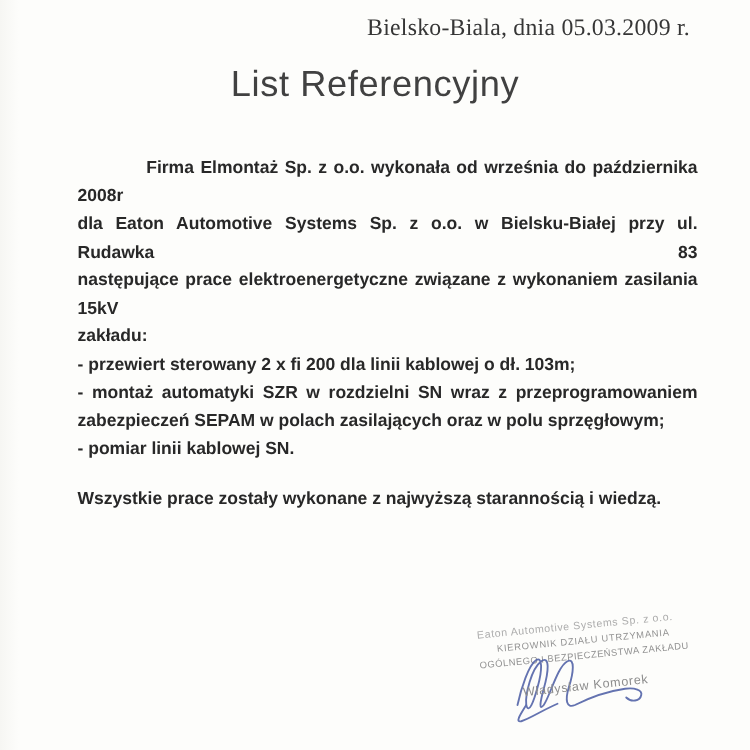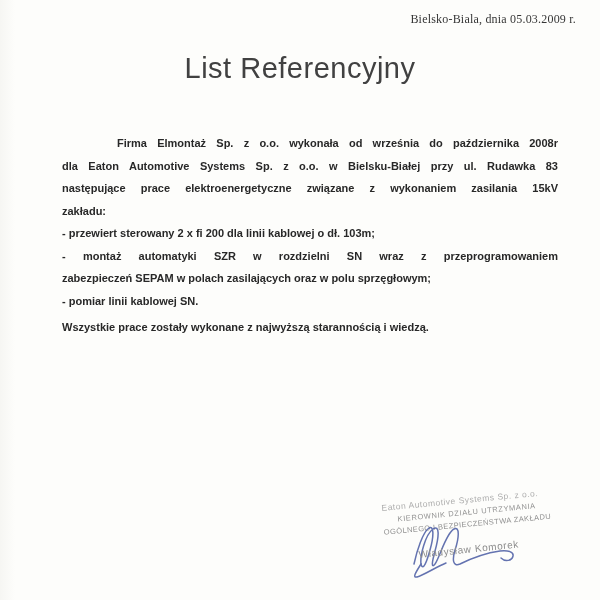--- a/index.html
+++ b/index.html
@@ -3,38 +3,38 @@
 <meta charset="utf-8">
 <style>
   html,body{margin:0;padding:0;}
   body{background:#e9e9e9;font-family:"Liberation Sans",sans-serif;}
   .page{
     position:relative;width:600px;height:600px;overflow:hidden;
     background:linear-gradient(90deg,#f6f6f3 0,#fdfdfb 2.5%,#fdfdfb 100%);
     box-shadow:0 0 4px rgba(0,0,0,.15);
   }
   .date{
-    position:absolute;top:12px;right:24px;
+    position:absolute;top:12px;right:48px;
     font-family:"Liberation Serif","DejaVu Serif",serif;
-    font-size:12px;color:#363636;letter-spacing:.2px;text-align:right;
+    font-size:19px;color:#363636;letter-spacing:.2px;text-align:right;
   }
   .title{
     position:absolute;top:52px;left:0;width:100%;margin:0;
     text-align:center;font-size:29px;font-weight:400;
     color:#414141;letter-spacing:.5px;
   }
   .body{
-    position:absolute;left:62px;top:132px;width:496px;
-    font-size:11px;font-weight:bold;color:#282828;
+    position:absolute;left:62px;top:122px;width:496px;
+    font-size:14px;font-weight:bold;color:#282828;
     line-height:22.5px;
   }
   .ln{min-height:22.5px;text-align:left;}
   .jy{text-align:justify;text-align-last:justify;}
   .indent{text-indent:55px;}
-  .gap-lg{margin-top:4px;}
+  .gap-lg{margin-top:17px;}
   .gap-sm{margin-top:7px;}
   .closing{
     position:absolute;left:408px;top:486px;
     font-size:15px;font-weight:bold;color:#2b2b2b;letter-spacing:.3px;
   }
   .stamp{
     position:absolute;left:381px;top:503px;width:200px;
     transform:rotate(-5.5deg);transform-origin:0 0;
     line-height:10px;white-space:nowrap;
   }

